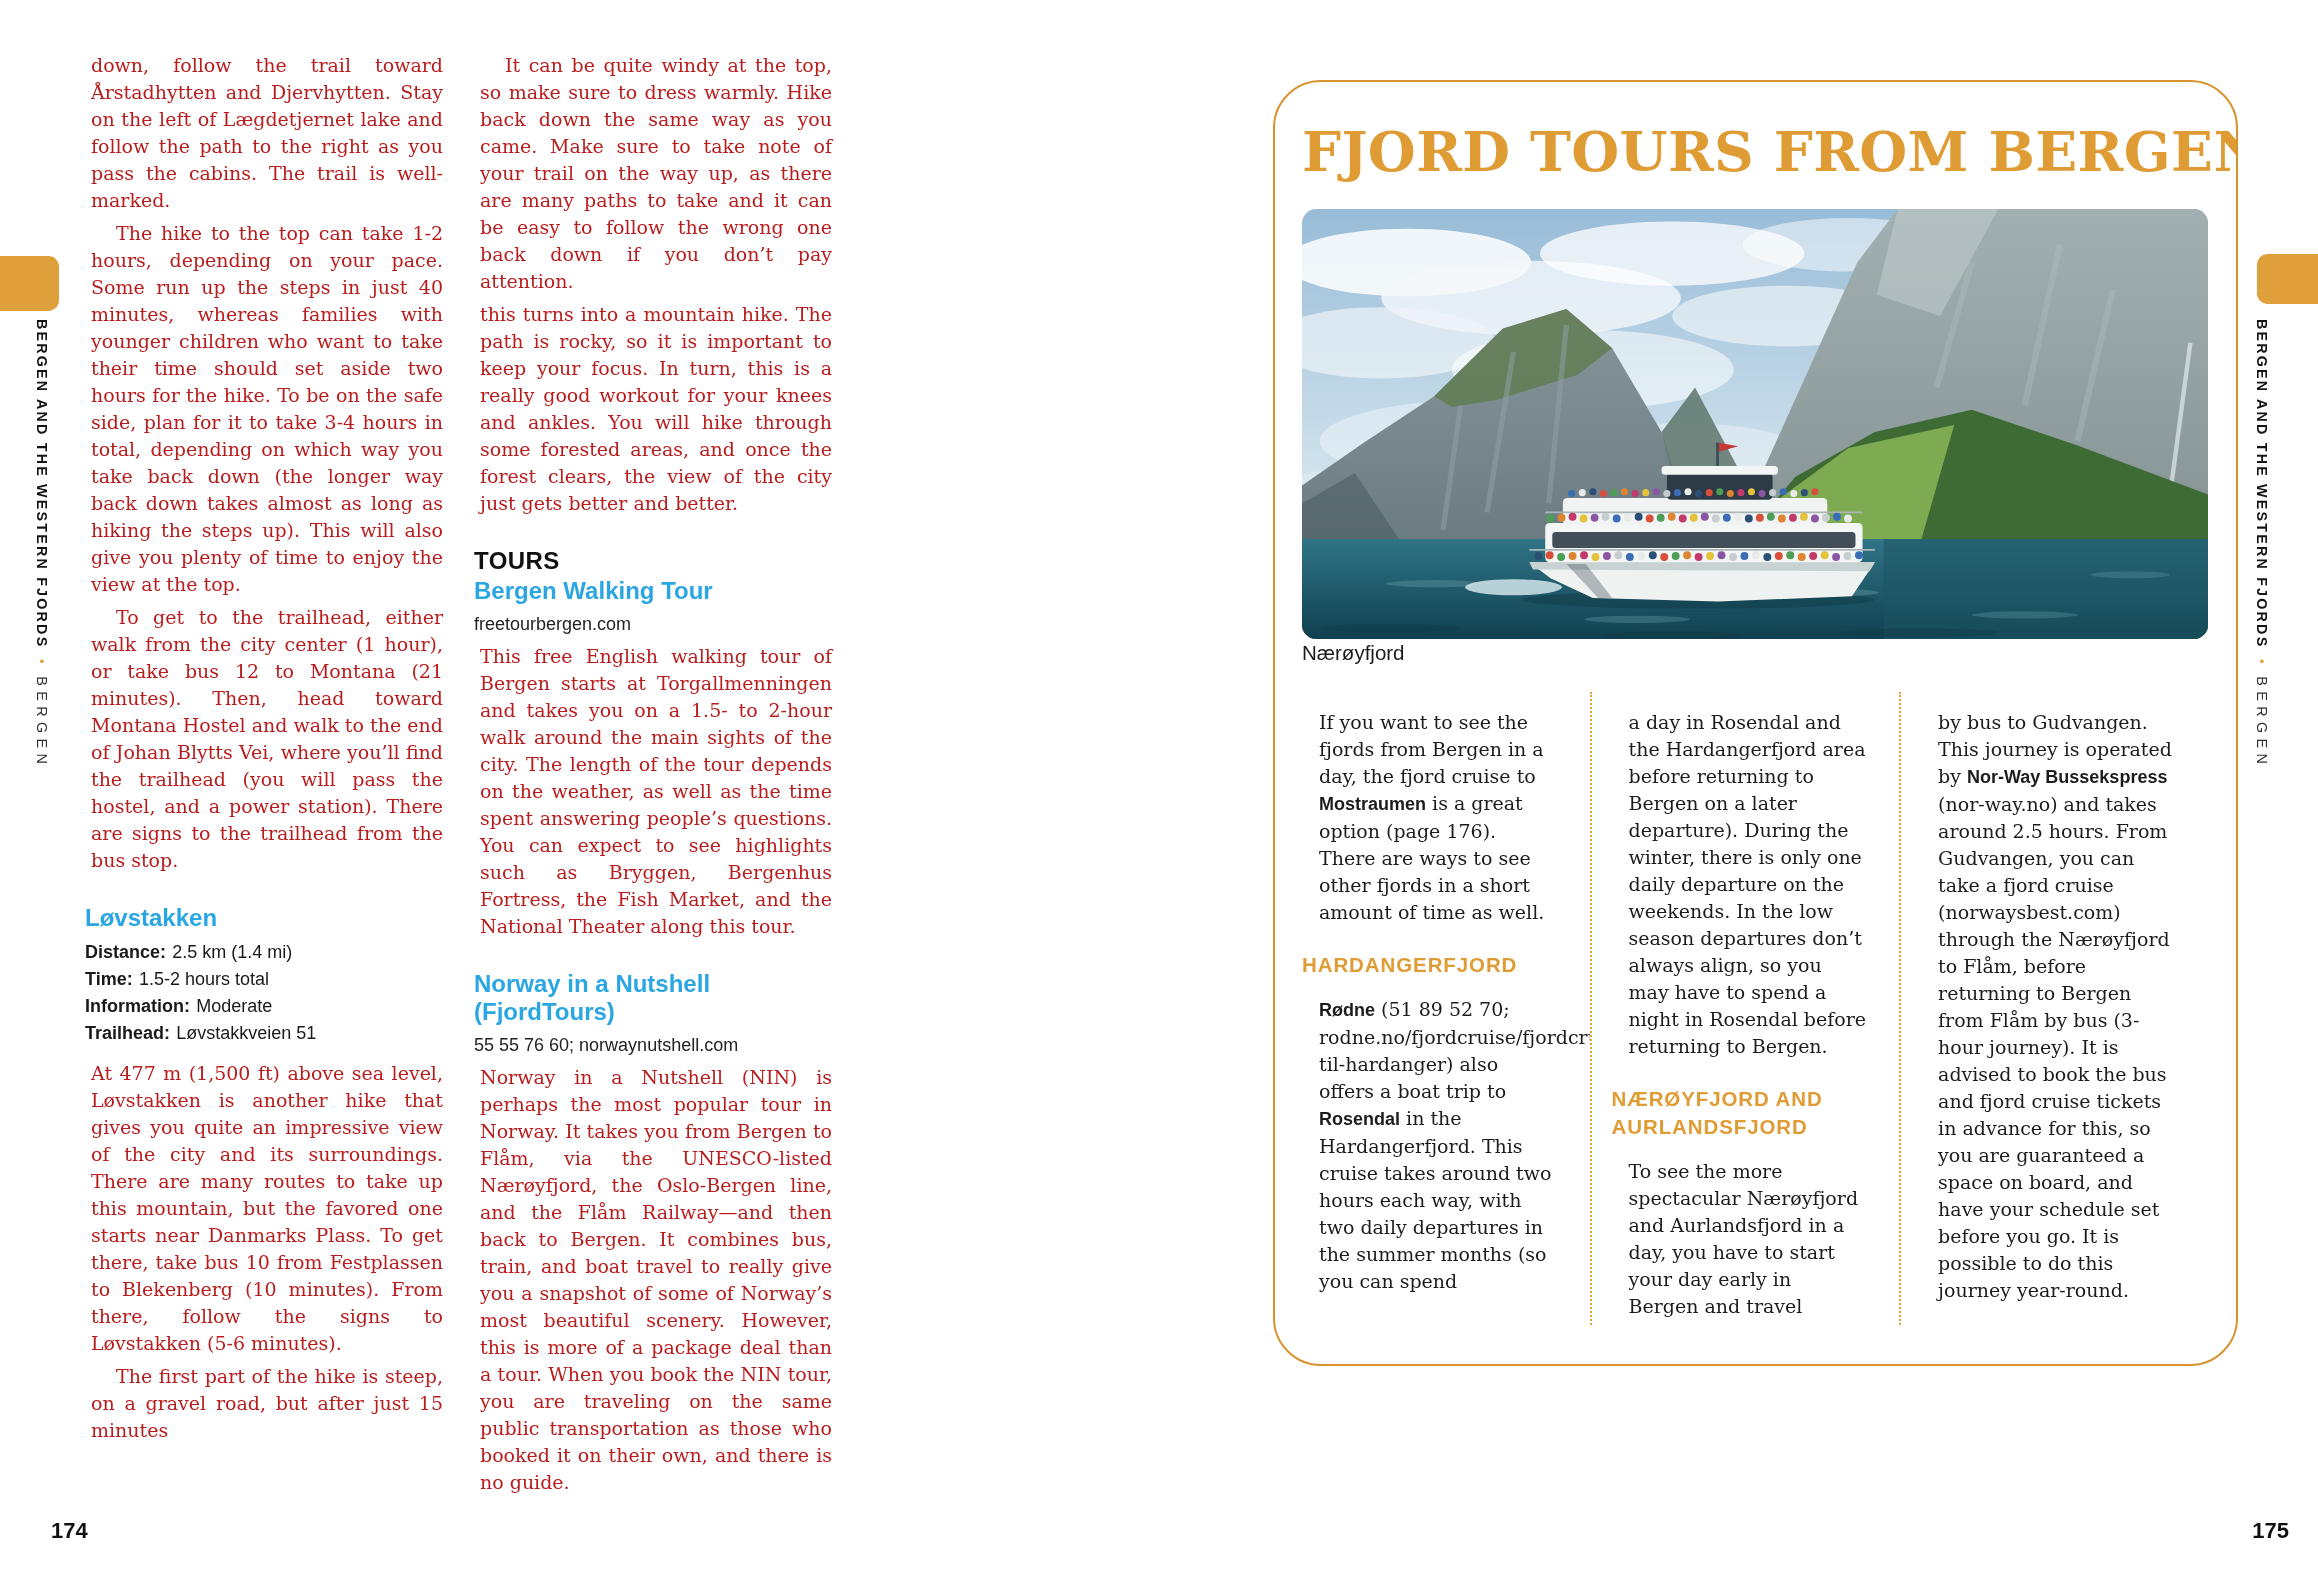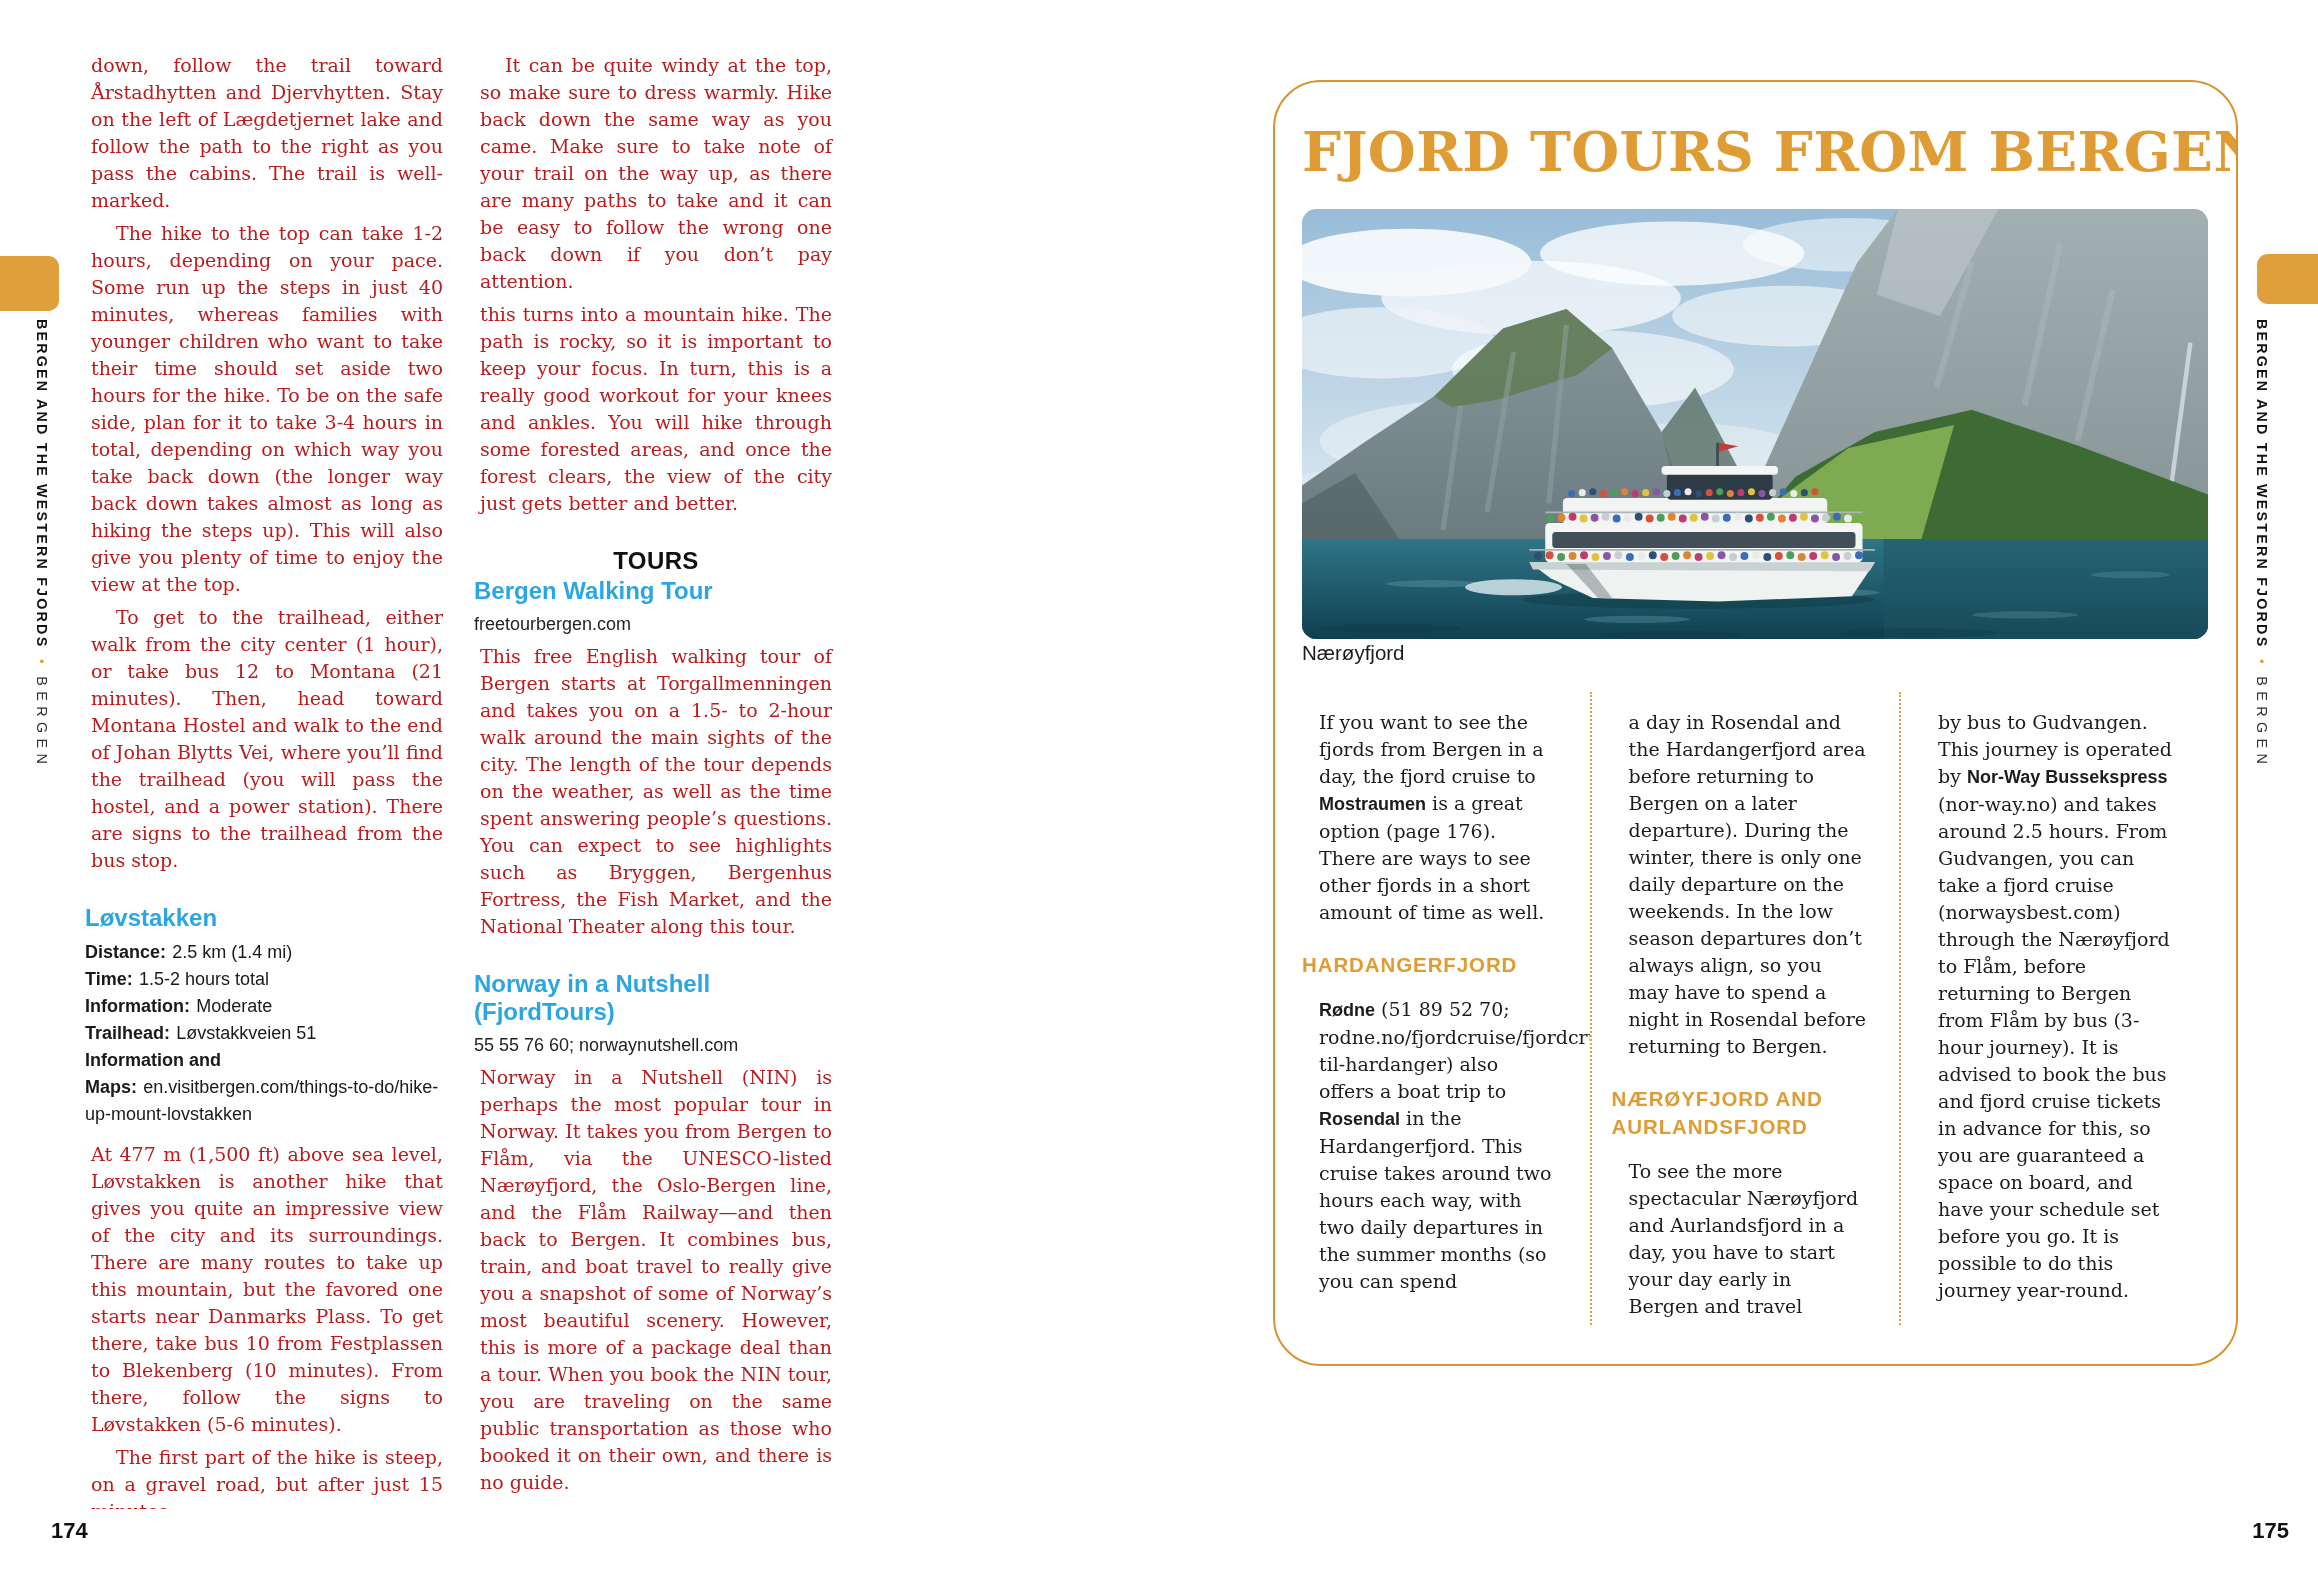--- a/index.html
+++ b/index.html
@@ -27,21 +27,21 @@
   
   .lcol{position:absolute;top:46px;width:364px;overflow:hidden;height:1463px;}
   #lcol1{left:85px;}
   #lcol2{left:474px;}
   .serif-para{font-family:"DejaVu Serif",serif;font-size:19px;line-height:27px;
               text-align:justify;margin:6px;color:#b91c1c;}
   .indent{text-indent:25px;}
   .h-blue{font-family:"Liberation Sans",sans-serif;font-weight:bold;font-size:24px;
           color:#2AA6E2;margin:30px 0 7.1px 0;}
   .h-black{font-family:"Liberation Sans",sans-serif;font-weight:bold;font-size:24px;
-           color:#101010;margin:30px 0 1.8px 0;letter-spacing:0.4px;text-align:center;}
+           color:#101010;margin:30px 0 1.8px 0;letter-spacing:0.4px;}
   .meta{font-family:"Liberation Sans",sans-serif;font-size:18px;line-height:25px;
         color:#232323;margin:0 0 3.6px 0;}
   .detail{font-family:"Liberation Sans",sans-serif;font-size:18px;line-height:27px;
           color:#1a1a1a;overflow-wrap:anywhere;}
   .detail b{margin-right:6.2px;}
   .gap8{height:7.1px;}
 
   
   #feature-box{position:absolute;left:1273px;top:80px;width:965px;height:1286px;
                border:2.7px solid #D8932F;border-radius:48px;box-sizing:border-box;
@@ -81,21 +81,20 @@
     <p class="serif-para">down, follow the trail toward Årstadhytten and Djervhytten. Stay on the left of Lægdetjernet lake and follow the path to the right as you pass the cabins. The trail is well-marked.</p>
     <p class="serif-para indent">The hike to the top can take 1-2 hours, depending on your pace. Some run up the steps in just 40 minutes, whereas families with younger children who want to take their time should set aside two hours for the hike. To be on the safe side, plan for it to take 3-4 hours in total, depending on which way you take back down (the longer way back down takes almost as long as hiking the steps up). This will also give you plenty of time to enjoy the view at the top.</p>
     <p class="serif-para indent">To get to the trailhead, either walk from the city center (1 hour), or take bus 12 to Montana (21 minutes). Then, head toward Montana Hostel and walk to the end of Johan Blytts Vei, where you’ll find the trailhead (you will pass the hostel, and a power station). There are signs to the trailhead from the bus stop.</p>
 
     <div class="h-blue">Løvstakken</div>
 
     <div class="detail"><b>Distance:</b><span>2.5 km (1.4 mi)</span></div>
     <div class="detail"><b>Time:</b><span>1.5-2 hours total</span></div>
     <div class="detail"><b>Information:</b><span>Moderate</span></div>
     <div class="detail"><b>Trailhead:</b><span>Løvstakkveien 51</span></div>
-    <div class="detail"><b>Information and Maps:</b><span>en.visitbergen.com/things-to-do/hike-up-mount-lovstakken</span></div>
 
     <div class="gap8"></div>
     <p class="serif-para">At 477 m (1,500 ft) above sea level, Løvstakken is another hike that gives you quite an impressive view of the city and its surroundings. There are many routes to take up this mountain, but the favored one starts near Danmarks Plass. To get there, take bus 10 from Festplassen to Blekenberg (10 minutes). From there, follow the signs to Løvstakken (5-6 minutes).</p>
     <p class="serif-para indent">The first part of the hike is steep, on a gravel road, but after just 15 minutes</p>
   </div>
 
   <div class="lcol" id="lcol2">
     <p class="serif-para indent">It can be quite windy at the top, so make sure to dress warmly. Hike back down the same way as you came. Make sure to take note of your trail on the way up, as there are many paths to take and it can be easy to follow the wrong one back down if you don’t pay attention.</p>
     <p class="serif-para">this turns into a mountain hike. The path is rocky, so it is important to keep your focus. In turn, this is a really good workout for your knees and ankles. You will hike through some forested areas, and once the forest clears, the view of the city just gets better and better.</p>
 

